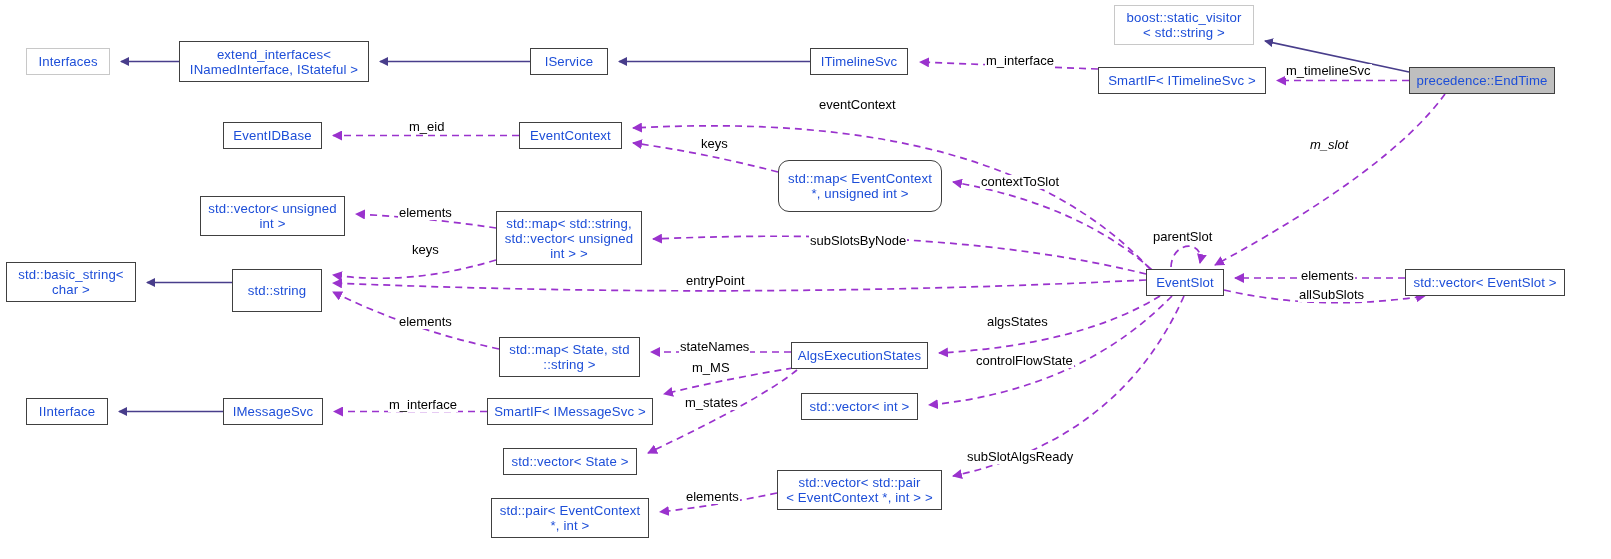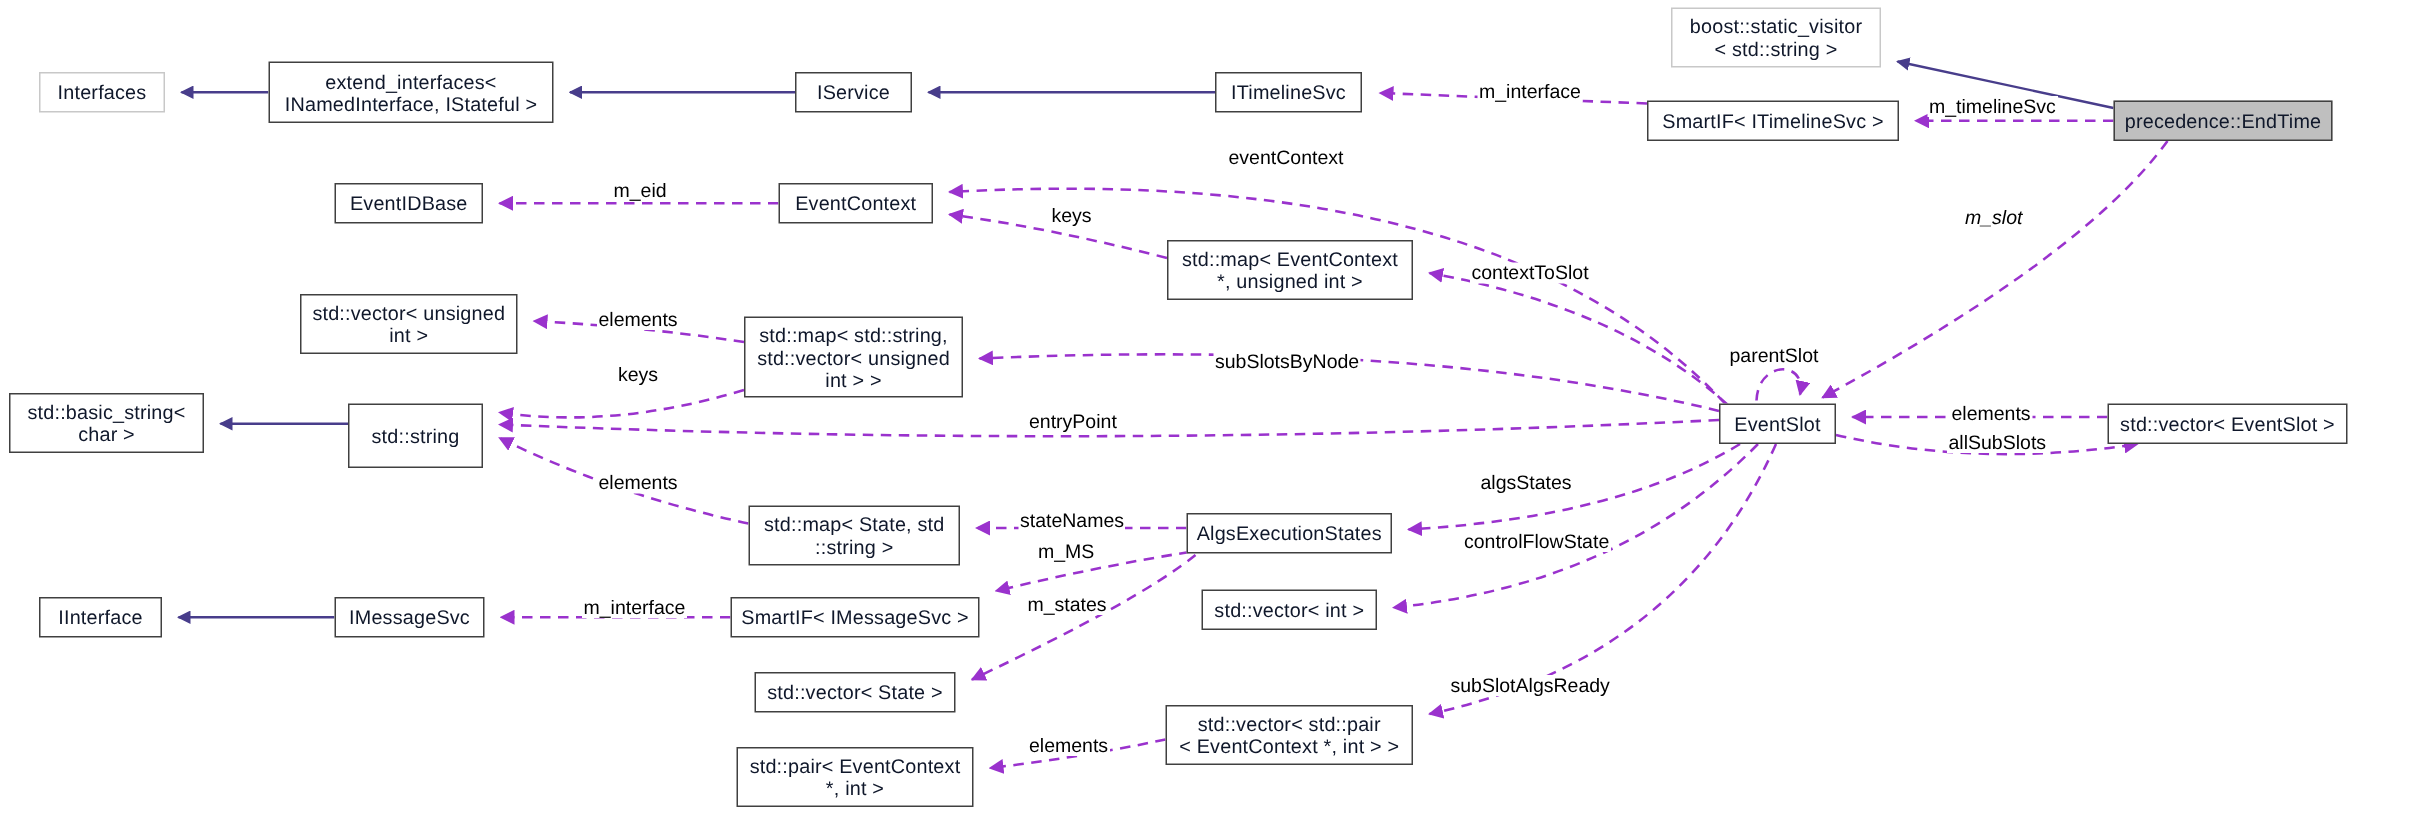--- a/index.html
+++ b/index.html
@@ -26,21 +26,21 @@
   }
   .node {
     position: absolute;
     box-sizing: border-box;
     display: flex;
     align-items: center;
     justify-content: center;
     text-align: center;
     font-size: 13.2px;
     line-height: 15px;
-    color: #0f172a;
+    color: #1d4ed8;
     background: #ffffff;
     border: 1.6px solid #404040;
     white-space: pre;
     letter-spacing: 0.01em;
     z-index: 5;
   }
   .node.faded {
     border: 1.6px solid #c8c8c8;
   }
   .node.highlight {
@@ -128,21 +128,21 @@
 &lt; std::string &gt;</div>
 
   <div class="node" style="left:1098px; top:67px; width:168px; height:27px;">SmartIF&lt; ITimelineSvc &gt;</div>
 
   <div class="node highlight" style="left:1409px; top:67px; width:146px; height:27px;">precedence::EndTime</div>
 
   <div class="node" style="left:223px; top:122px; width:99px;  height:27px;">EventIDBase</div>
 
   <div class="node" style="left:519px; top:122px; width:103px; height:27px;">EventContext</div>
 
-  <div class="node" style="left:778px; top:160px; width:164px; height:40px;">std::map&lt; EventContext
+  <div class="node" style="left:778px; top:160px; width:164px; height:52px;border-radius:11px;">std::map&lt; EventContext
 *, unsigned int &gt;</div>
 
   <div class="node" style="left:200px; top:196px; width:145px; height:40px;">std::vector&lt; unsigned
 int &gt;</div>
 
   <div class="node" style="left:496px; top:211px; width:146px; height:54px;">std::map&lt; std::string,
 std::vector&lt; unsigned
 int &gt; &gt;</div>
 
   <div class="node" style="left:6px;   top:262px; width:130px; height:40px;">std::basic_string&lt;

